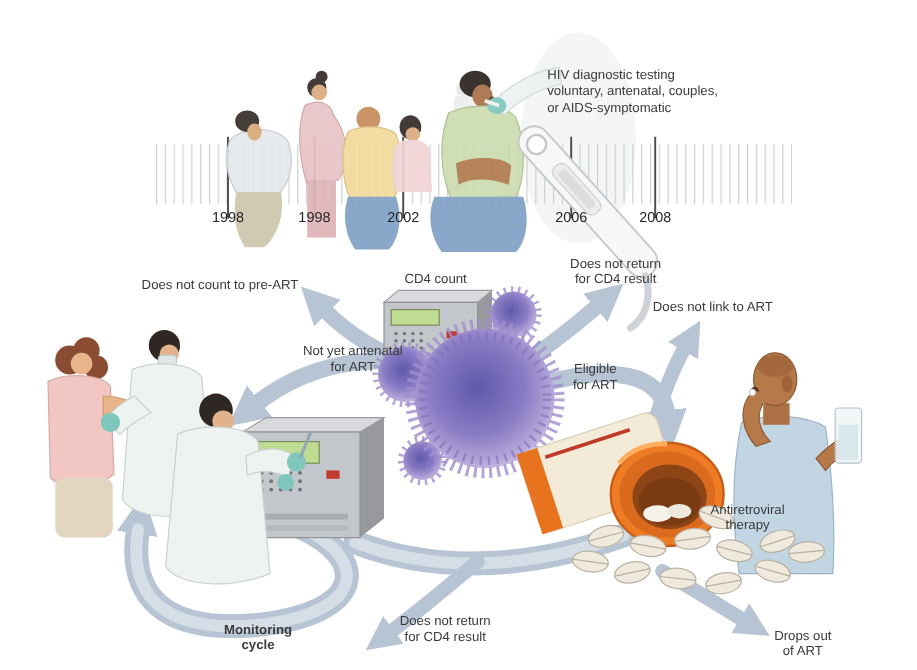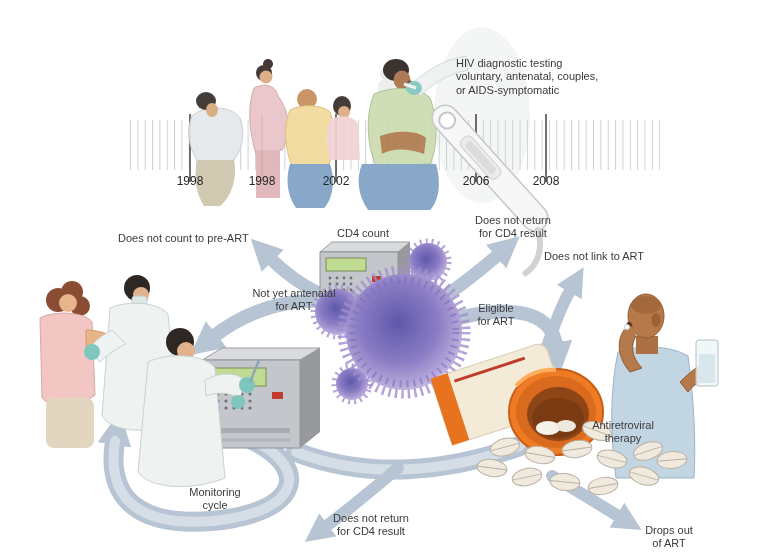--- a/index.html
+++ b/index.html
@@ -292,21 +292,21 @@
 or AIDS-symptomatic</div>
 <div class="label" style="left:118px;top:232px;">Does not count to pre-ART</div>
 <div class="label" style="left:337px;top:227px;">CD4 count</div>
 <div class="label center" style="left:238px;top:287px;width:112px;">Not yet antenatal
 for ART</div>
 <div class="label center" style="left:458px;top:214px;width:110px;">Does not return
 for CD4 result</div>
 <div class="label" style="left:544px;top:250px;">Does not link to ART</div>
 <div class="label center" style="left:458px;top:302px;width:76px;">Eligible
 for ART</div>
-<div class="label center" style="left:174px;top:486px;width:82px;">Monitoring
+<div class="label center" style="left:174px;top:519px;width:82px;font-weight:bold;">Monitoring
 cycle</div>
 <div class="label center" style="left:328px;top:512px;width:86px;">Does not return
 for CD4 result</div>
 <div class="label center" style="left:580px;top:419px;width:86px;">Antiretroviral
 therapy</div>
 <div class="label center" style="left:630px;top:504px;width:78px;margin-top:20px;">Drops out
 of ART</div>
 
 </div>
 

